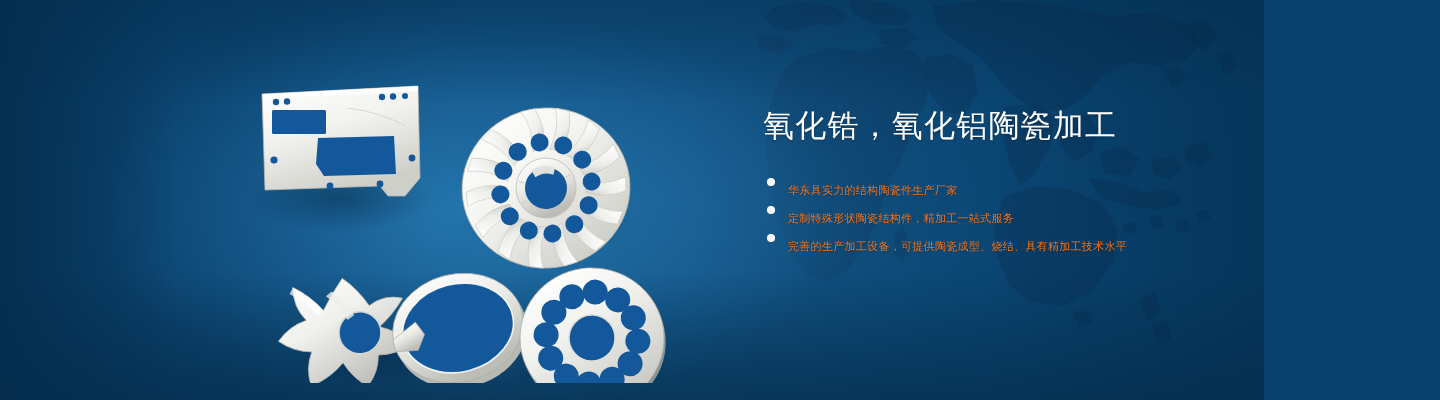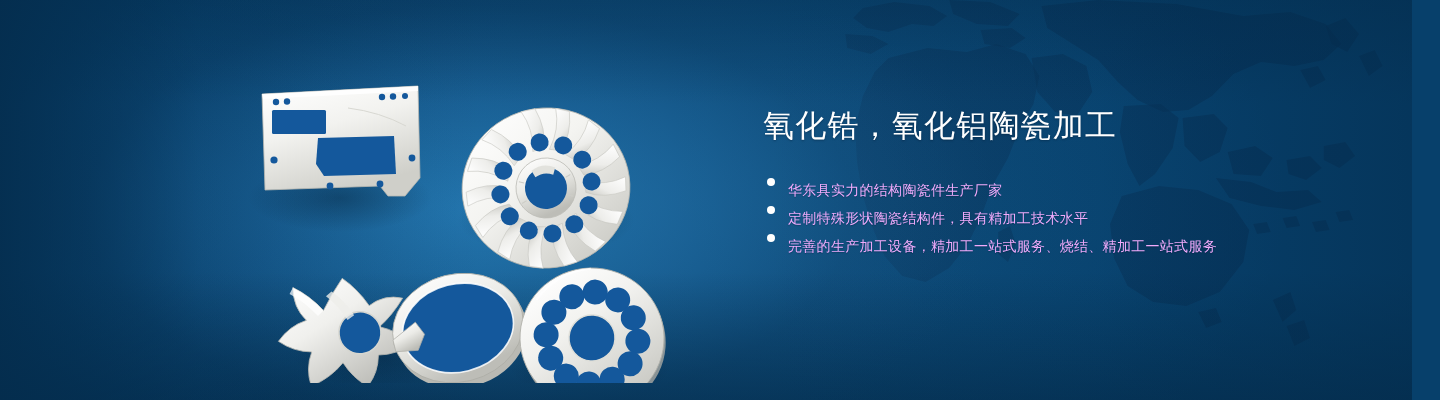--- a/index.html
+++ b/index.html
@@ -6,24 +6,25 @@
     margin: 0;
     padding: 0;
     background: #07406b;
   }
   body {
     font-family: "Liberation Sans", "DejaVu Sans", sans-serif;
   }
 
   .banner {
     position: relative;
-    width: 1412px;
+    width: 1236px;
     height: 400px;
     overflow: hidden;
     background: #06406c;
+    padding-left: 28px;
   }
 
   
   .bg-base {
     position: absolute;
     inset: 0;
     background: #07426f;
   }
   .bg-glow {
     position: absolute;
@@ -101,22 +102,22 @@
   .bullet-dot {
     width: 8px;
     height: 8px;
     border-radius: 50%;
     background: #ffffff;
     flex: 0 0 auto;
     margin-left: 4px;
     margin-right: 13px;
   }
   .bullet-text {
-    color: #f0abfc;
-    font-size: 14px;
+    color: #f97316;
+    font-size: 11px;
     line-height: 20px;
     letter-spacing: 0.3px;
     white-space: nowrap;
     text-shadow: 0 1px 1px rgba(0,18,36,0.30);
     margin-top: 16px;
   }
 </style>
 </head>
 <body>
 
@@ -344,22 +345,22 @@
   <div class="copy">
     <h1 class="headline">氧化锆，氧化铝陶瓷加工</h1>
 
     <ul class="bullets">
       <li class="bullet">
         <span class="bullet-dot"></span>
         <span class="bullet-text">华东具实力的结构陶瓷件生产厂家</span>
       </li>
       <li class="bullet">
         <span class="bullet-dot"></span>
-        <span class="bullet-text">定制特殊形状陶瓷结构件，具有精加工技术水平</span>
+        <span class="bullet-text">定制特殊形状陶瓷结构件，精加工一站式服务</span>
       </li>
       <li class="bullet">
         <span class="bullet-dot"></span>
-        <span class="bullet-text">完善的生产加工设备，精加工一站式服务、烧结、精加工一站式服务</span>
+        <span class="bullet-text">完善的生产加工设备，可提供陶瓷成型、烧结、具有精加工技术水平</span>
       </li>
     </ul>
   </div>
 
 </div>
 
 </body></html>

